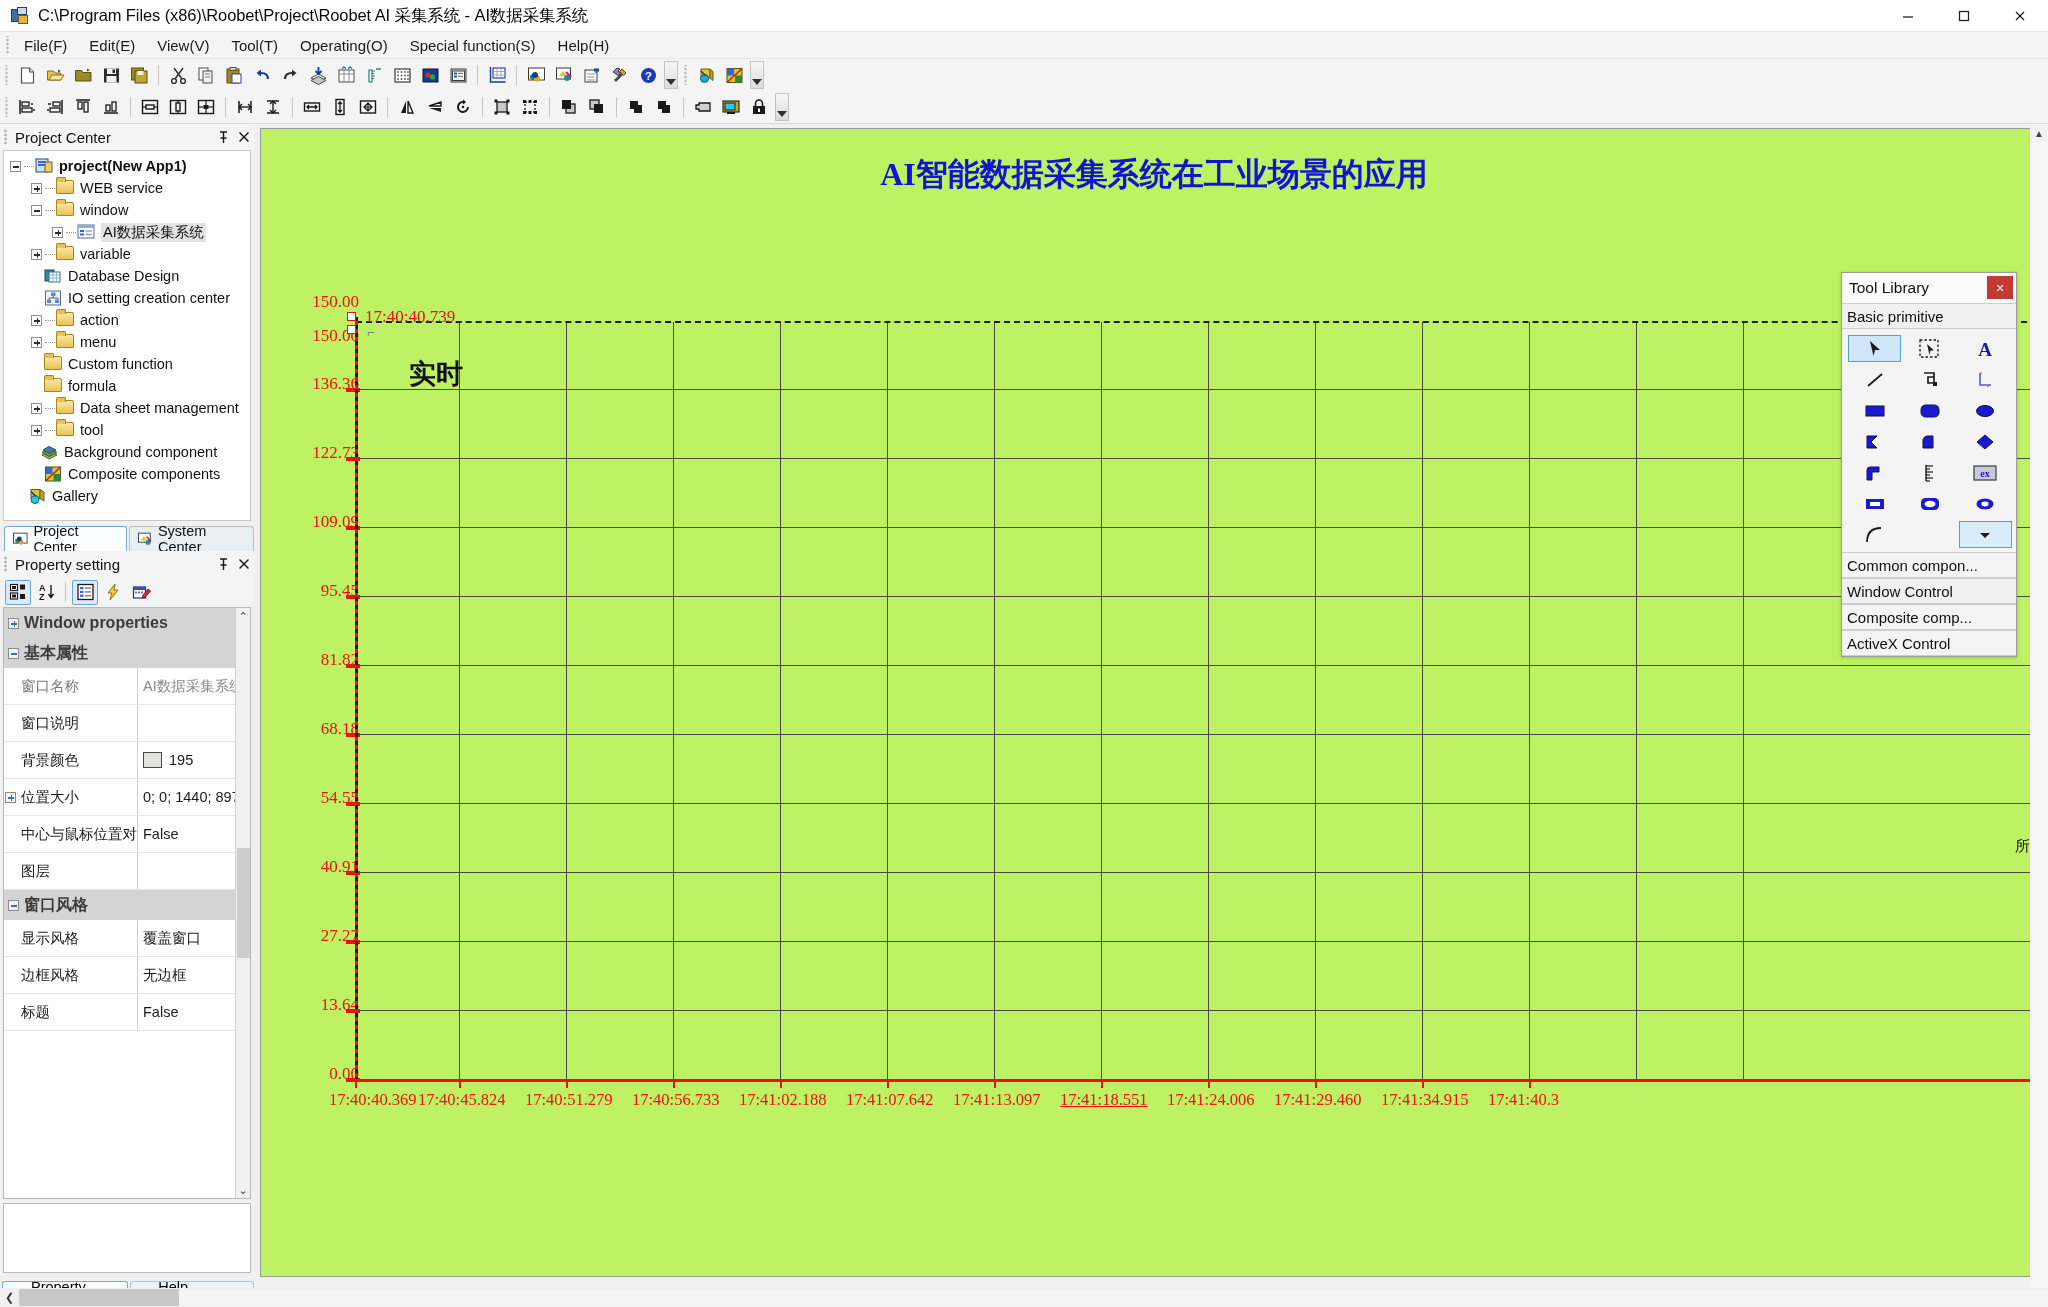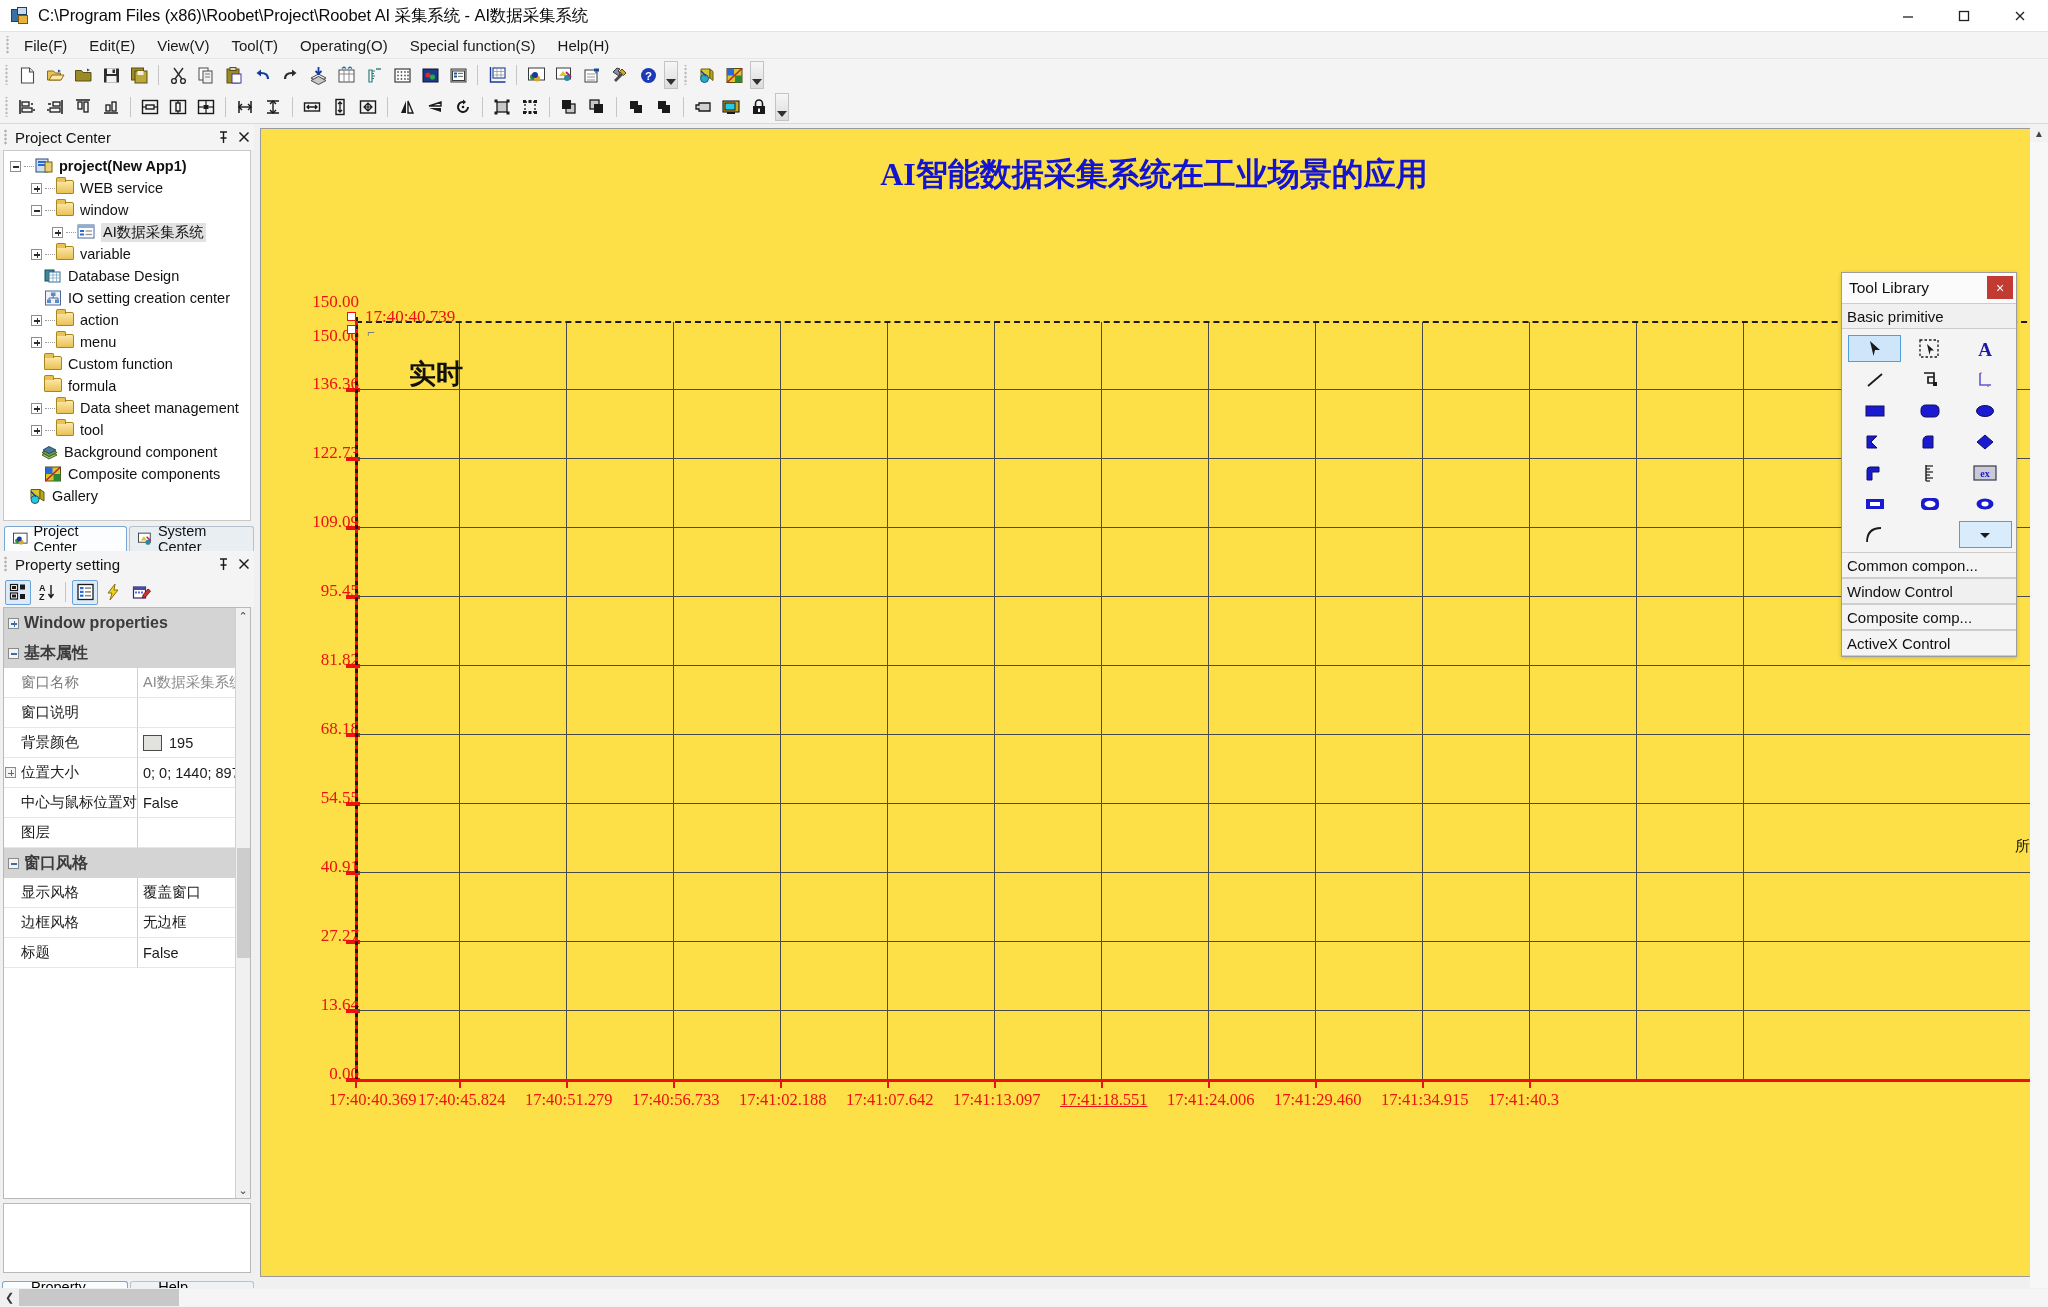--- a/index.html
+++ b/index.html
@@ -124,21 +124,21 @@
     background: #e9eef3; border: 1px solid #b5c2cf; border-bottom: none;
     border-radius: 3px 3px 0 0;
   }
   .ptab.active { background: #fbfdff; border-color: #7aa6cf; }
 
   .prop-toolbar { height: 30px; min-height:30px; display: flex; align-items: center; padding-left: 5px; gap:2px; background:#f4f4f4;}
   .ptb { width:26px;height:25px;display:flex;align-items:center;justify-content:center;border:1px solid transparent;border-radius:2px;}
   .ptb.on { background:#dcebfa; border-color:#6ba2da; }
 
   .prop-grid { flex: 1; background: #fff; border: 1px solid #b9b9b9; margin: 0 3px; overflow: hidden; position: relative; display:flex; flex-direction:column;}
-  .pg-row { display: flex; height: 30px; align-items: stretch; font-size: 14.5px; }
+  .pg-row { display: flex; height: 37px; align-items: stretch; font-size: 14.5px; }
   .pg-cat { background: #d4d4d4; color: #3b3b3b; font-weight: bold; align-items: center; display:flex; height:30px; padding-left:4px; gap:5px;}
   .pg-exp { width:11px;height:11px;border:1px solid #8a8a8a;background:#f3f3f3;position:relative;flex:none; }
   .pg-exp::before{content:"";position:absolute;left:2px;top:4.5px;width:6px;height:1.5px;background:#3b6ea5;}
   .pg-exp.plus::after{content:"";position:absolute;left:4.5px;top:2px;width:1.5px;height:6px;background:#3b6ea5;}
   .pg-name { width: 121px; min-width:121px; border-right: 1px solid #cfcfcf; border-bottom: 1px solid #e6e6e6;
              display: flex; align-items: center; padding-left: 4px; overflow: hidden; white-space: nowrap; color:#1a1a1a;}
   .pg-name.gray { color:#7a7a7a; }
   .pg-ind { width:13px; min-width:13px; display:flex; align-items:center; justify-content:center; border-bottom:1px solid #e6e6e6;}
   .pg-val { flex: 1; border-bottom: 1px solid #e6e6e6; display: flex; align-items: center; padding-left: 5px; gap:7px;
             white-space: nowrap; overflow: hidden; color:#1a1a1a;}
@@ -147,21 +147,21 @@
   .pg-sb { width: 15px; background: #f0f0f0; border-left:1px solid #d0d0d0; display:flex; flex-direction:column; justify-content:space-between; align-items:center;}
   .pg-arrow { font-size:11px;color:#444; height:16px; display:flex;align-items:center;}
   .pg-thumb { width:13px; height:110px; background:#cdcdcd; }
   .pg-grid-wrap { display:flex; flex:1; min-height:0; }
   .pg-rows { flex:1; overflow:hidden; }
 
   .help-area { height: 70px; min-height:70px; margin: 4px 3px 0 3px; background: #fff; border: 1px solid #b9b9b9; }
 
   
   .right-col { flex: 1; position: relative; display:flex; flex-direction:column; min-width:0; background:#f0f0f0;}
-  .canvas-outer { flex:1; margin: 4px 0 8px 6px; border: 1px solid #9a9a9a; background: #fde047; position: relative; overflow: hidden;}
+  .canvas-outer { flex:1; margin: 4px 0 8px 6px; border: 1px solid #9a9a9a; background: #bef264; position: relative; overflow: hidden;}
   .chart-title {
     position: absolute; left: 50%; transform: translateX(-50%); top: 24px;
     font-family: "Liberation Serif", serif;
     font-size: 32px; font-weight: bold; color: #1414d0; white-space: nowrap;
   }
   .plot-wrap { position:absolute; left:0; top:0; right:0; bottom:0; }
   .axis-v { position:absolute; width:3px; background:#ee1111; }
   .axis-v::after{content:"";position:absolute;left:0;top:0;bottom:0;width:3px;
      background-image:linear-gradient(#1a1a1a 50%, transparent 50%); background-size:3px 8px;}
   .axis-h { position:absolute; height:3px; background:#ee1111; }

